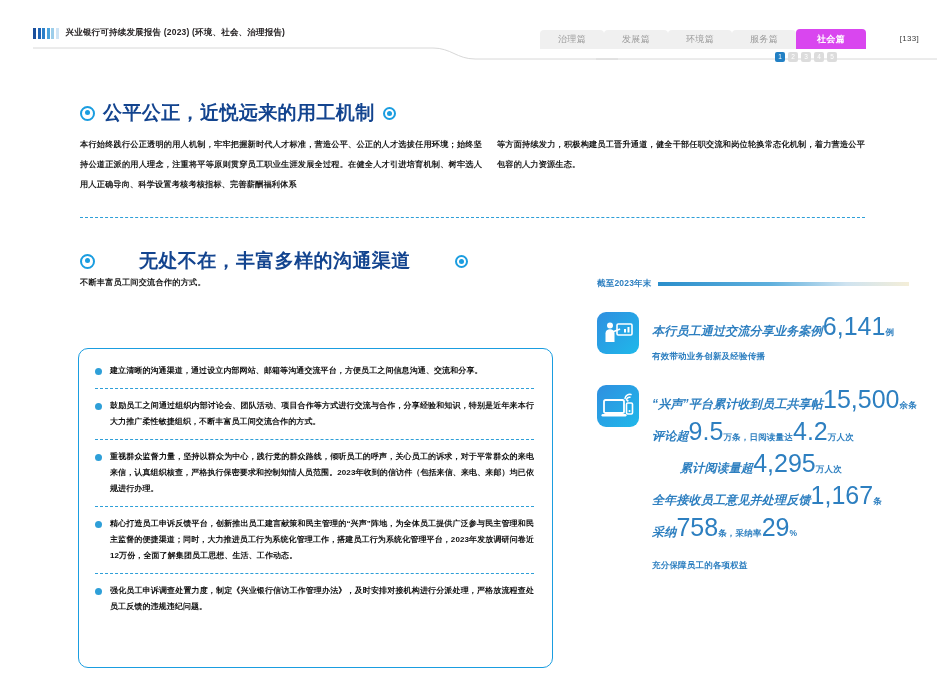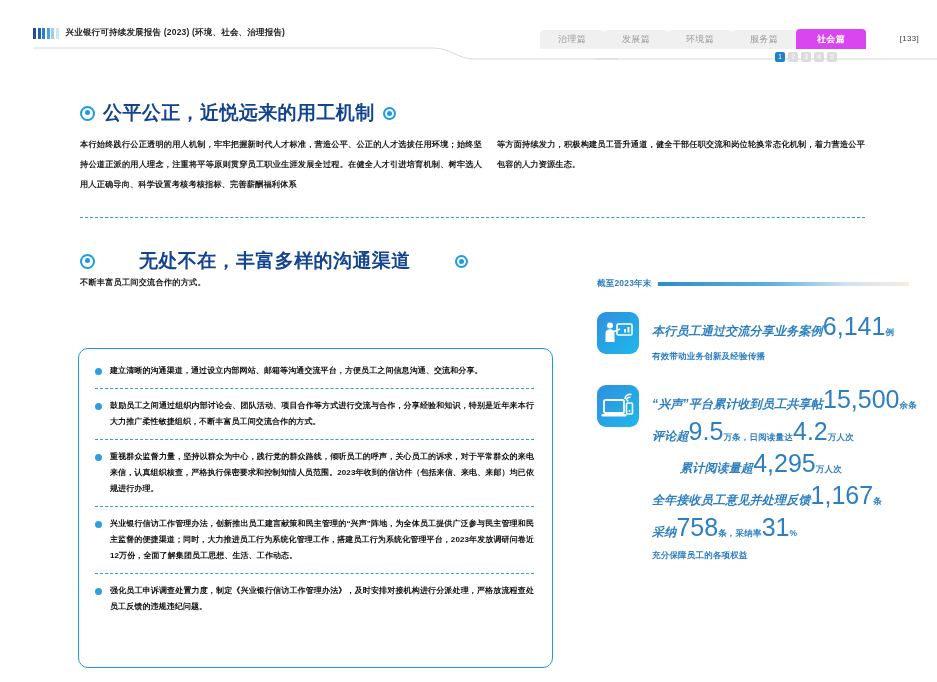--- a/index.html
+++ b/index.html
@@ -153,21 +153,21 @@
   }
   .statline .t { font-size: 12px; font-style: italic; }
   .statline .n { font-size: 25px; font-weight: 400; letter-spacing: 0; }
   .statline .u { font-size: 8.5px; }
   .statcap {
     color: #2d7fc0; font-weight: 700; font-size: 8.5px;
     letter-spacing: .2px; margin-top: 6px; white-space: nowrap;
   }
   .statcap2 {
     color: #2d7fc0; font-weight: 700; font-size: 8.5px;
-    letter-spacing: .2px; margin-top: 4px; margin-left: 55px; white-space: nowrap;
+    letter-spacing: .2px; margin-top: 14px; margin-left: 55px; white-space: nowrap;
   }
 </style>
 </head>
 <body>
 
 <div class="page">
 
   <div class="header">
 
     <div class="hdr-logo-row">
@@ -253,21 +253,21 @@
     <div class="bsep"></div>
 
     <div class="bitem">
       <span class="bdot"></span>
       <span class="btext">重视群众监督力量，坚持以群众为中心，践行党的群众路线，倾听员工的呼声，关心员工的诉求，对于平常群众的来电来信，认真组织核查，严格执行保密要求和控制知情人员范围。2023年收到的信访件（包括来信、来电、来邮）均已依规进行办理。</span>
     </div>
     <div class="bsep"></div>
 
     <div class="bitem">
       <span class="bdot"></span>
-      <span class="btext">兴业银行信访工作管理办法，创新推出员工建言献策和民主管理的“兴声”阵地，为全体员工提供广泛参与民主管理和民主监督的便捷渠道；同时，大力推进员工行为系统化管理工作，搭建员工行为系统化管理平台，2023年发放调研问卷近12万份，全面了解集团员工思想、生活、工作动态。</span>
+      <span class="btext">精心打造员工申诉反馈平台，创新推出员工建言献策和民主管理的“兴声”阵地，为全体员工提供广泛参与民主管理和民主监督的便捷渠道；同时，大力推进员工行为系统化管理工作，搭建员工行为系统化管理平台，2023年发放调研问卷近12万份，全面了解集团员工思想、生活、工作动态。</span>
     </div>
     <div class="bsep"></div>
 
     <div class="bitem">
       <span class="bdot"></span>
       <span class="btext">强化员工申诉调查处置力度，制定《兴业银行信访工作管理办法》，及时安排对接机构进行分派处理，严格放流程查处员工反馈的违规违纪问题。</span>
     </div>
   </div>
 
   <div class="statpanel">
@@ -315,21 +315,21 @@
         <div class="statline">
           <span class="t">评论超</span><span class="n">9.5</span><span class="u">万条，日阅读量达</span><span class="n">4.2</span><span class="u">万人次</span>
         </div>
         <div class="statline" style="margin-left:28px;">
           <span class="t">累计阅读量超</span><span class="n">4,295</span><span class="u">万人次</span>
         </div>
         <div class="statline">
           <span class="t">全年接收员工意见并处理反馈</span><span class="n">1,167</span><span class="u">条</span>
         </div>
         <div class="statline">
-          <span class="t">采纳</span><span class="n">758</span><span class="u">条，采纳率</span><span class="n">31</span><span class="u">%</span>
+          <span class="t">采纳</span><span class="n">758</span><span class="u">条，采纳率</span><span class="n">29</span><span class="u">%</span>
         </div>
       </span>
     </div>
 
     <div class="statcap2">充分保障员工的各项权益</div>
   </div>
 
 </div>
 
 </body></html>

